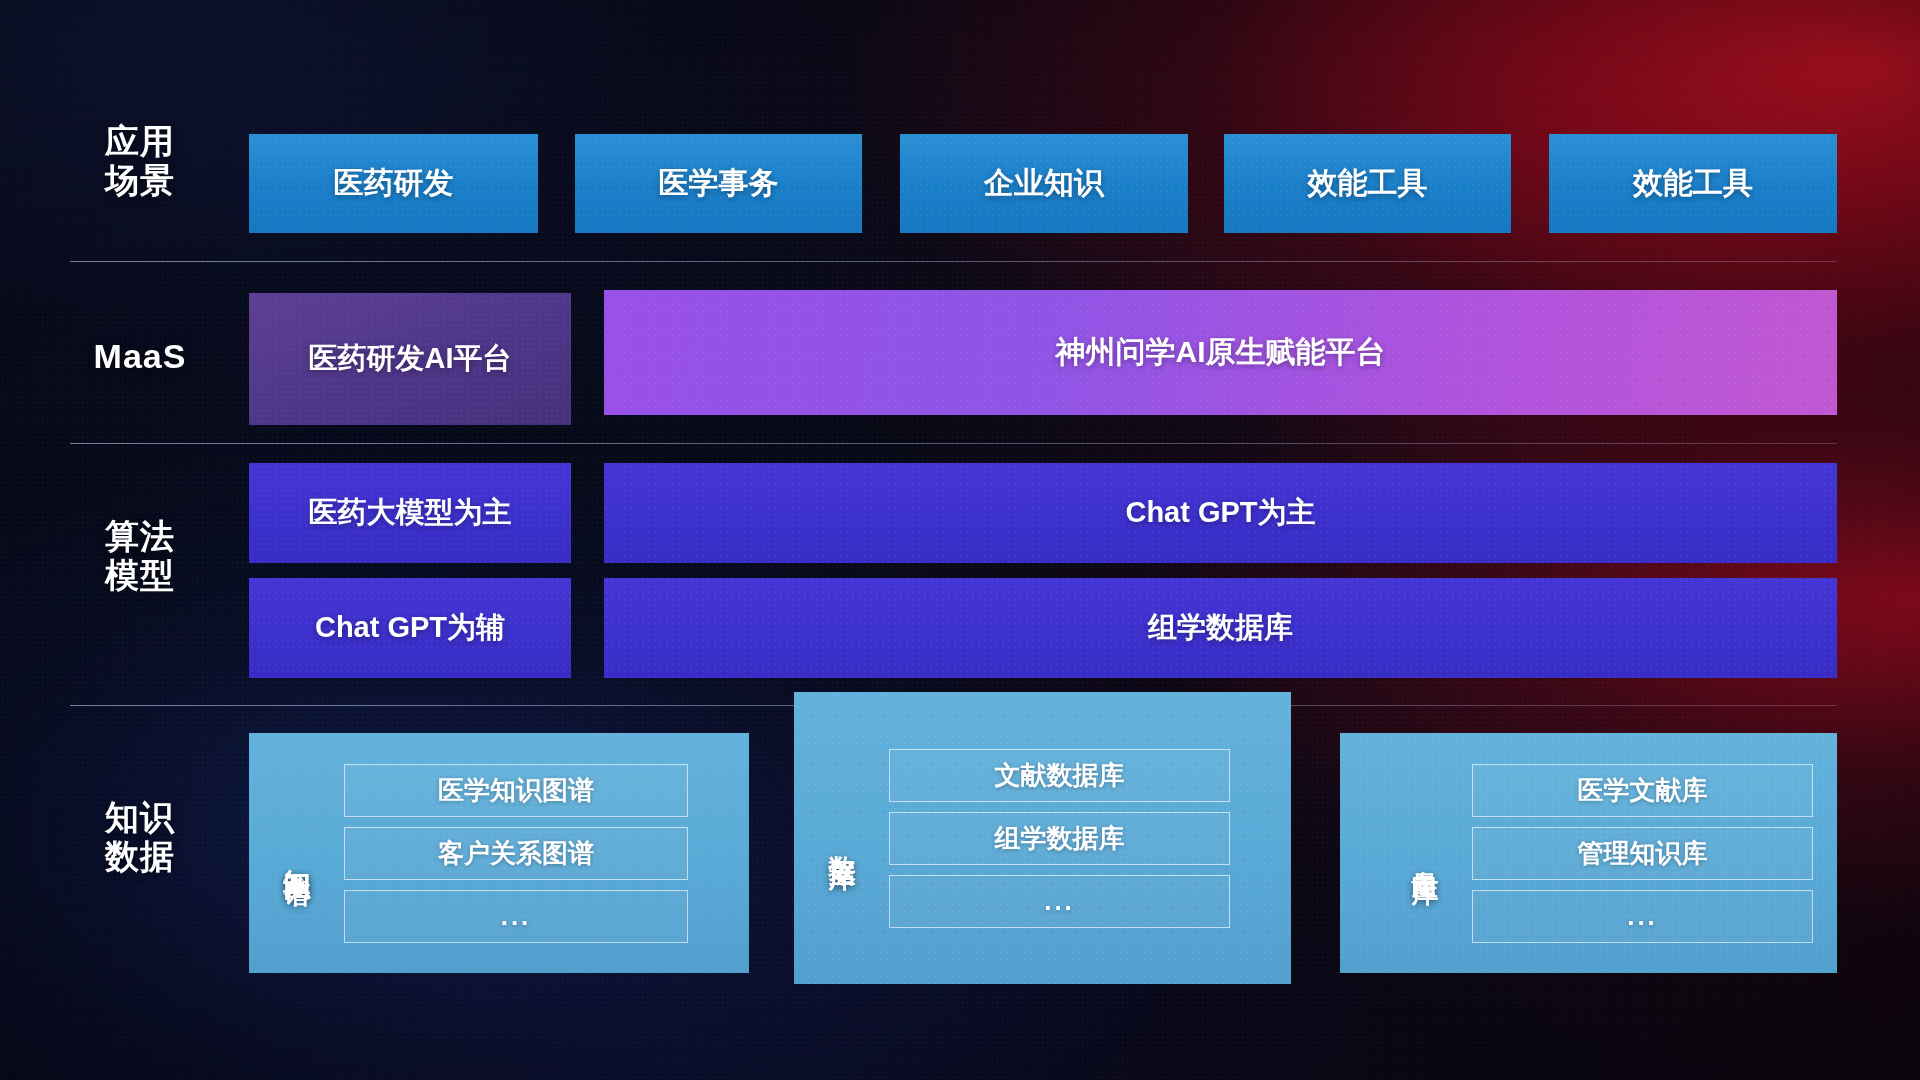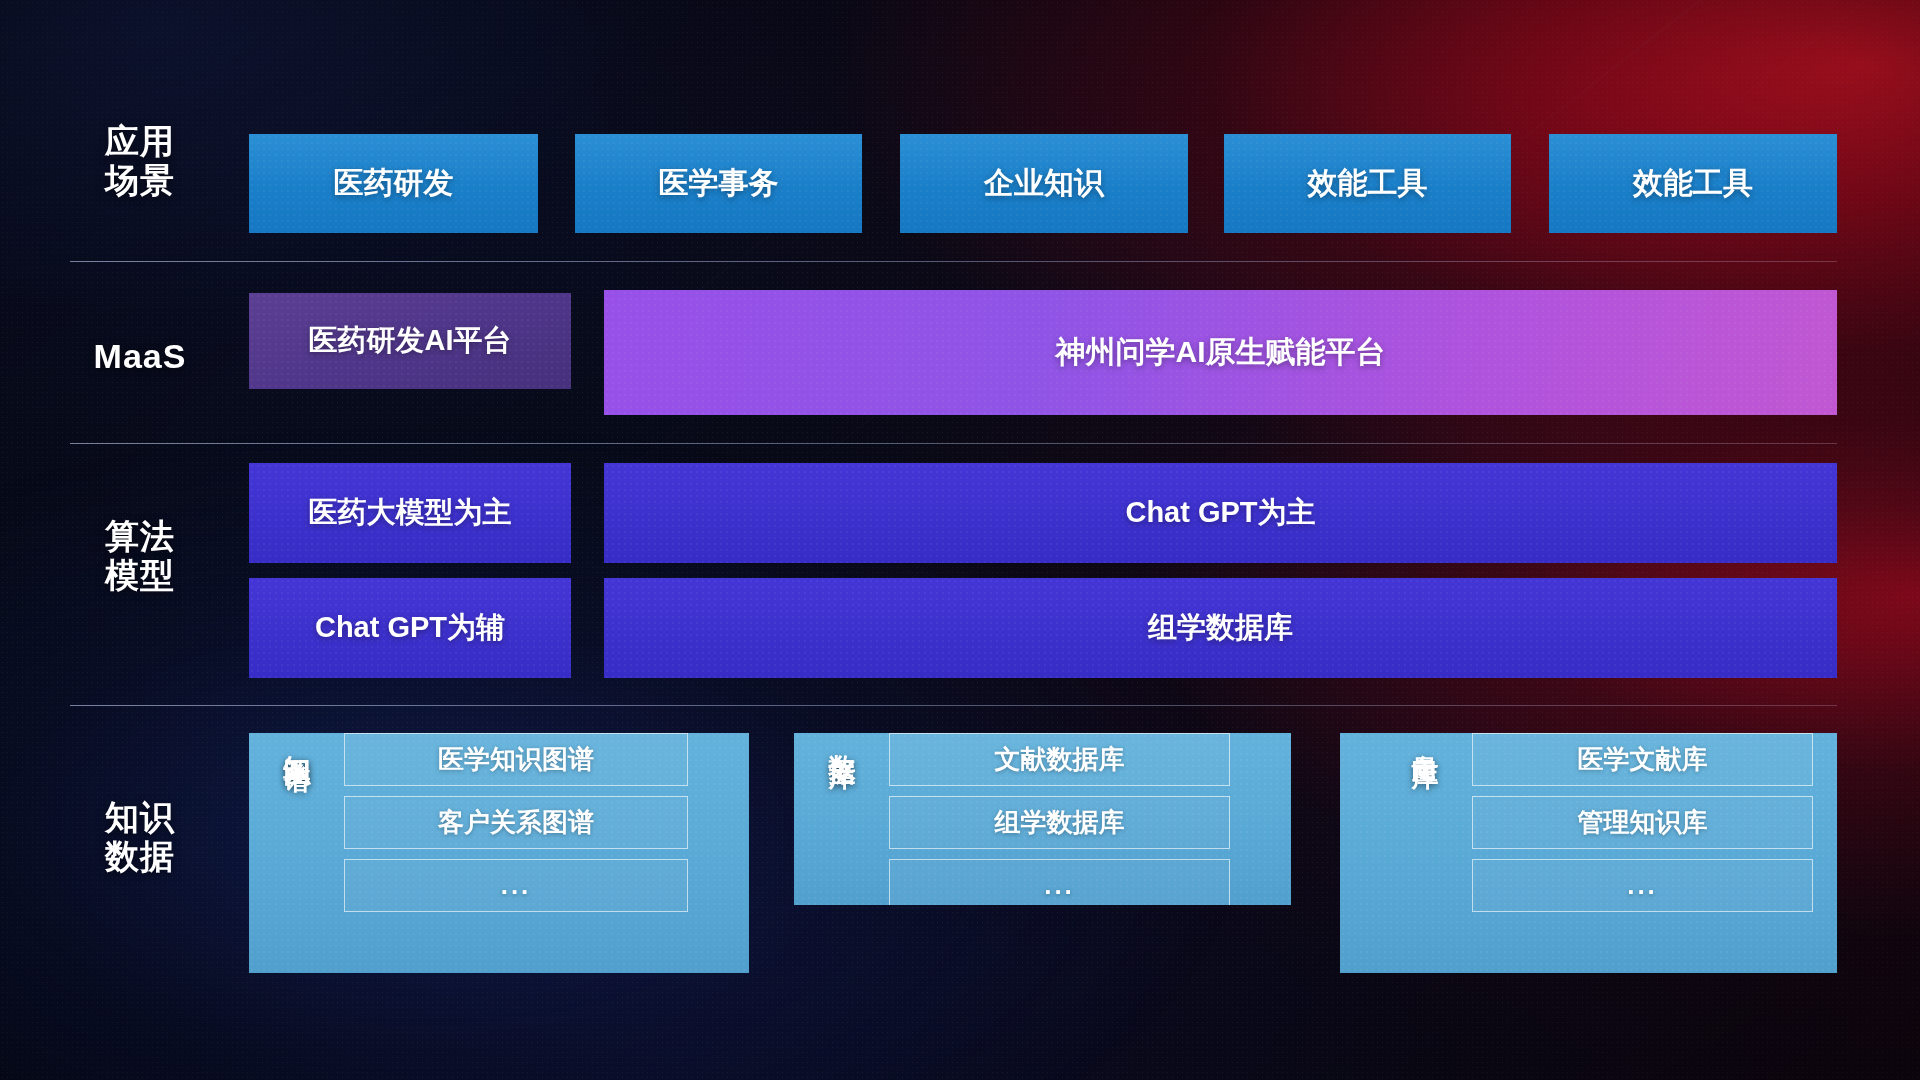--- a/index.html
+++ b/index.html
@@ -79,21 +79,21 @@
 
   .tile-app   { background:linear-gradient(180deg,#2a8fd4 0%, #1a7fc9 55%, #1677c2 100%); }
   .tile-maas-left  { background:linear-gradient(160deg,#5b3f92 0%, #50368a 50%, #46307c 100%); }
   .tile-maas-right { background:linear-gradient(100deg,#9850e8 0%, #8f54e6 35%, #b053dd 72%, #c157d2 100%); }
   .tile-algo  { background:linear-gradient(180deg,#4436d6 0%, #3c30cc 60%, #382cc6 100%); }
 
   
   .kpanel {
     position:absolute;
     background:linear-gradient(180deg,#63b2dc 0%, #59a9d6 55%, #519fcd 100%);
-    display:flex; align-items:flex-start;
+    display:flex; align-items:center;
     overflow:hidden;
   }
   .kpanel::after {
     content:""; position:absolute; inset:0;
     background-image:radial-gradient(rgba(255,255,255,0.12) 0.7px, transparent 0.8px);
     background-size:6px 6px; opacity:0.5; pointer-events:none;
   }
   .kpanel-label {
     position:relative; z-index:2;
     display:flex; align-items:center; justify-content:center;
@@ -162,21 +162,21 @@
     <span style="font-size:30px;">效能工具</span>
   </div>
   <div class="tile tile-app" style="left:1549px; top:134px; width:288px; height:99px;">
     <span style="font-size:30px;">效能工具</span>
   </div>
 
   <div class="divider" style="left:70px; top:261px; width:1767px;"></div>
 
   <div class="row-label" style="left:70px; top:337px; width:140px; font-size:34px;">MaaS</div>
 
-  <div class="tile tile-maas-left" style="left:249px; top:293px; width:322px; height:96px;">
+  <div class="tile tile-maas-left" style="left:249px; top:293px; width:322px; height:132px;">
     <span style="font-size:29px;">医药研发AI平台</span>
   </div>
   <div class="tile tile-maas-right" style="left:604px; top:290px; width:1233px; height:125px;">
     <span style="font-size:30px;">神州问学AI原生赋能平台</span>
   </div>
 
   <div class="divider" style="left:70px; top:443px; width:1767px;"></div>
 
   <div class="row-label" style="left:70px; top:517px; width:140px; font-size:34px;">算法
 模型</div>
@@ -208,21 +208,21 @@
       </div>
       <div class="kitem" style="height:53px;">
         <span style="font-size:26px;">客户关系图谱</span>
       </div>
       <div class="kitem dots" style="height:53px;">
         <span style="font-size:26px;">...</span>
       </div>
     </div>
   </div>
 
-  <div class="kpanel" style="left:794px; top:733px; width:497px; height:172px;">
+  <div class="kpanel" style="left:794px; top:692px; width:497px; height:292px;">
     <div class="kpanel-label" style="width:95px; font-size:27px;">数据库</div>
     <div class="kpanel-items" style="width:365px; padding-right:24px;">
       <div class="kitem" style="height:53px;">
         <span style="font-size:26px;">文献数据库</span>
       </div>
       <div class="kitem" style="height:53px;">
         <span style="font-size:26px;">组学数据库</span>
       </div>
       <div class="kitem dots" style="height:53px;">
         <span style="font-size:26px;">...</span>

